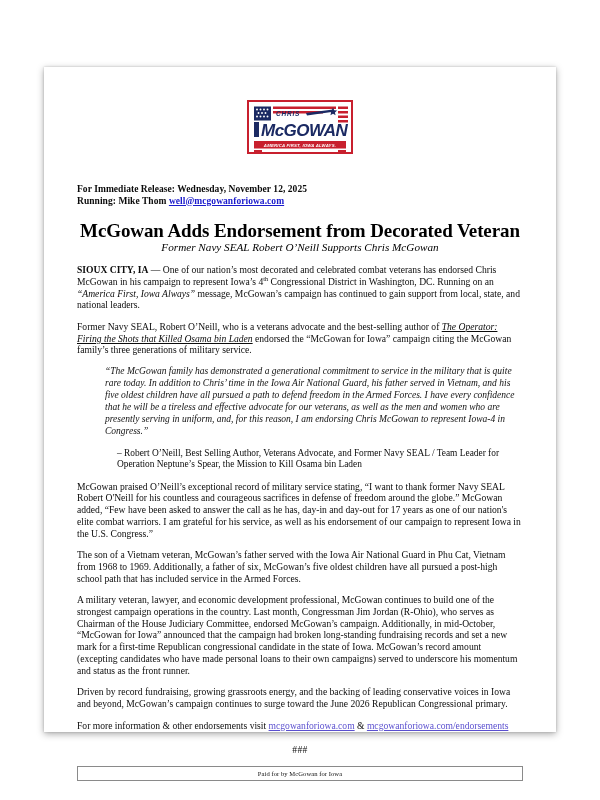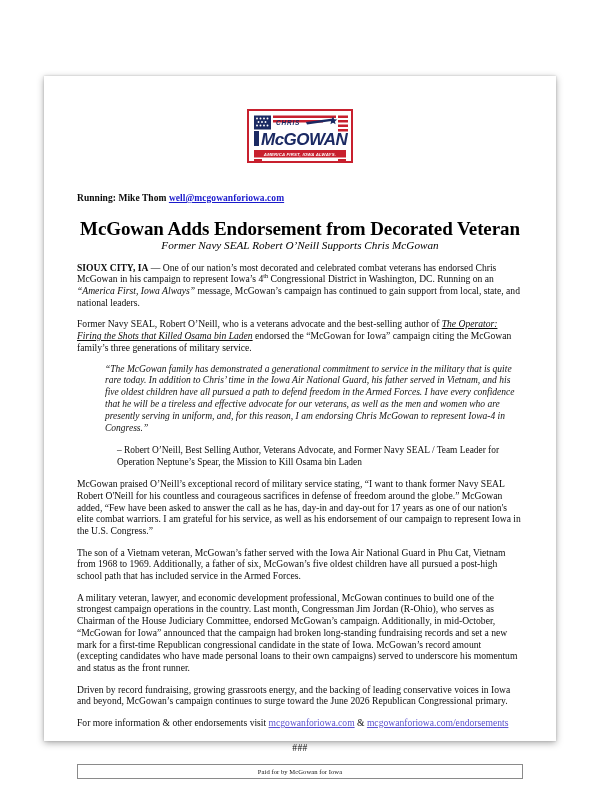--- a/index.html
+++ b/index.html
@@ -14,21 +14,21 @@
   }
   body {
     font-family: "Liberation Serif", "DejaVu Serif", serif;
     -webkit-font-smoothing: antialiased;
   }
 
   
   .page-wrap {
     position: absolute;
     left: 44px;
-    top: 76px;
+    top: 67px;
     width: 512px;
     height: 665px;
     background: #ffffff;
     box-shadow: 0 2px 7px rgba(0,0,0,0.34), 0 0 2px rgba(0,0,0,0.18);
   }
   .page-inner {
     position: absolute;
     left: 33px;
     top: 0;
     right: 33px;
@@ -194,20 +194,24 @@
           <g fill="#c8202e">
             <rect x="14" y="100" width="16" height="4"></rect>
             <rect x="182" y="100" width="16" height="4"></rect>
           </g>
         </svg>
       </div>
     </div>
 
     <div class="release-head">
       <div>
+        <span>For Immediate Release:</span>
+        <span>Wednesday, November 12, 2025</span>
+      </div>
+      <div>
         <span>Running:</span>
         <span>Mike Thom</span>
         <a class="email" href="#">well@mcgowanforiowa.com</a>
       </div>
     </div>
 
     <h1 class="headline">McGowan Adds Endorsement from Decorated Veteran</h1>
     <h2 class="subhead">Former Navy SEAL Robert O’Neill Supports Chris McGowan</h2>
 
     <p class="body-para">

